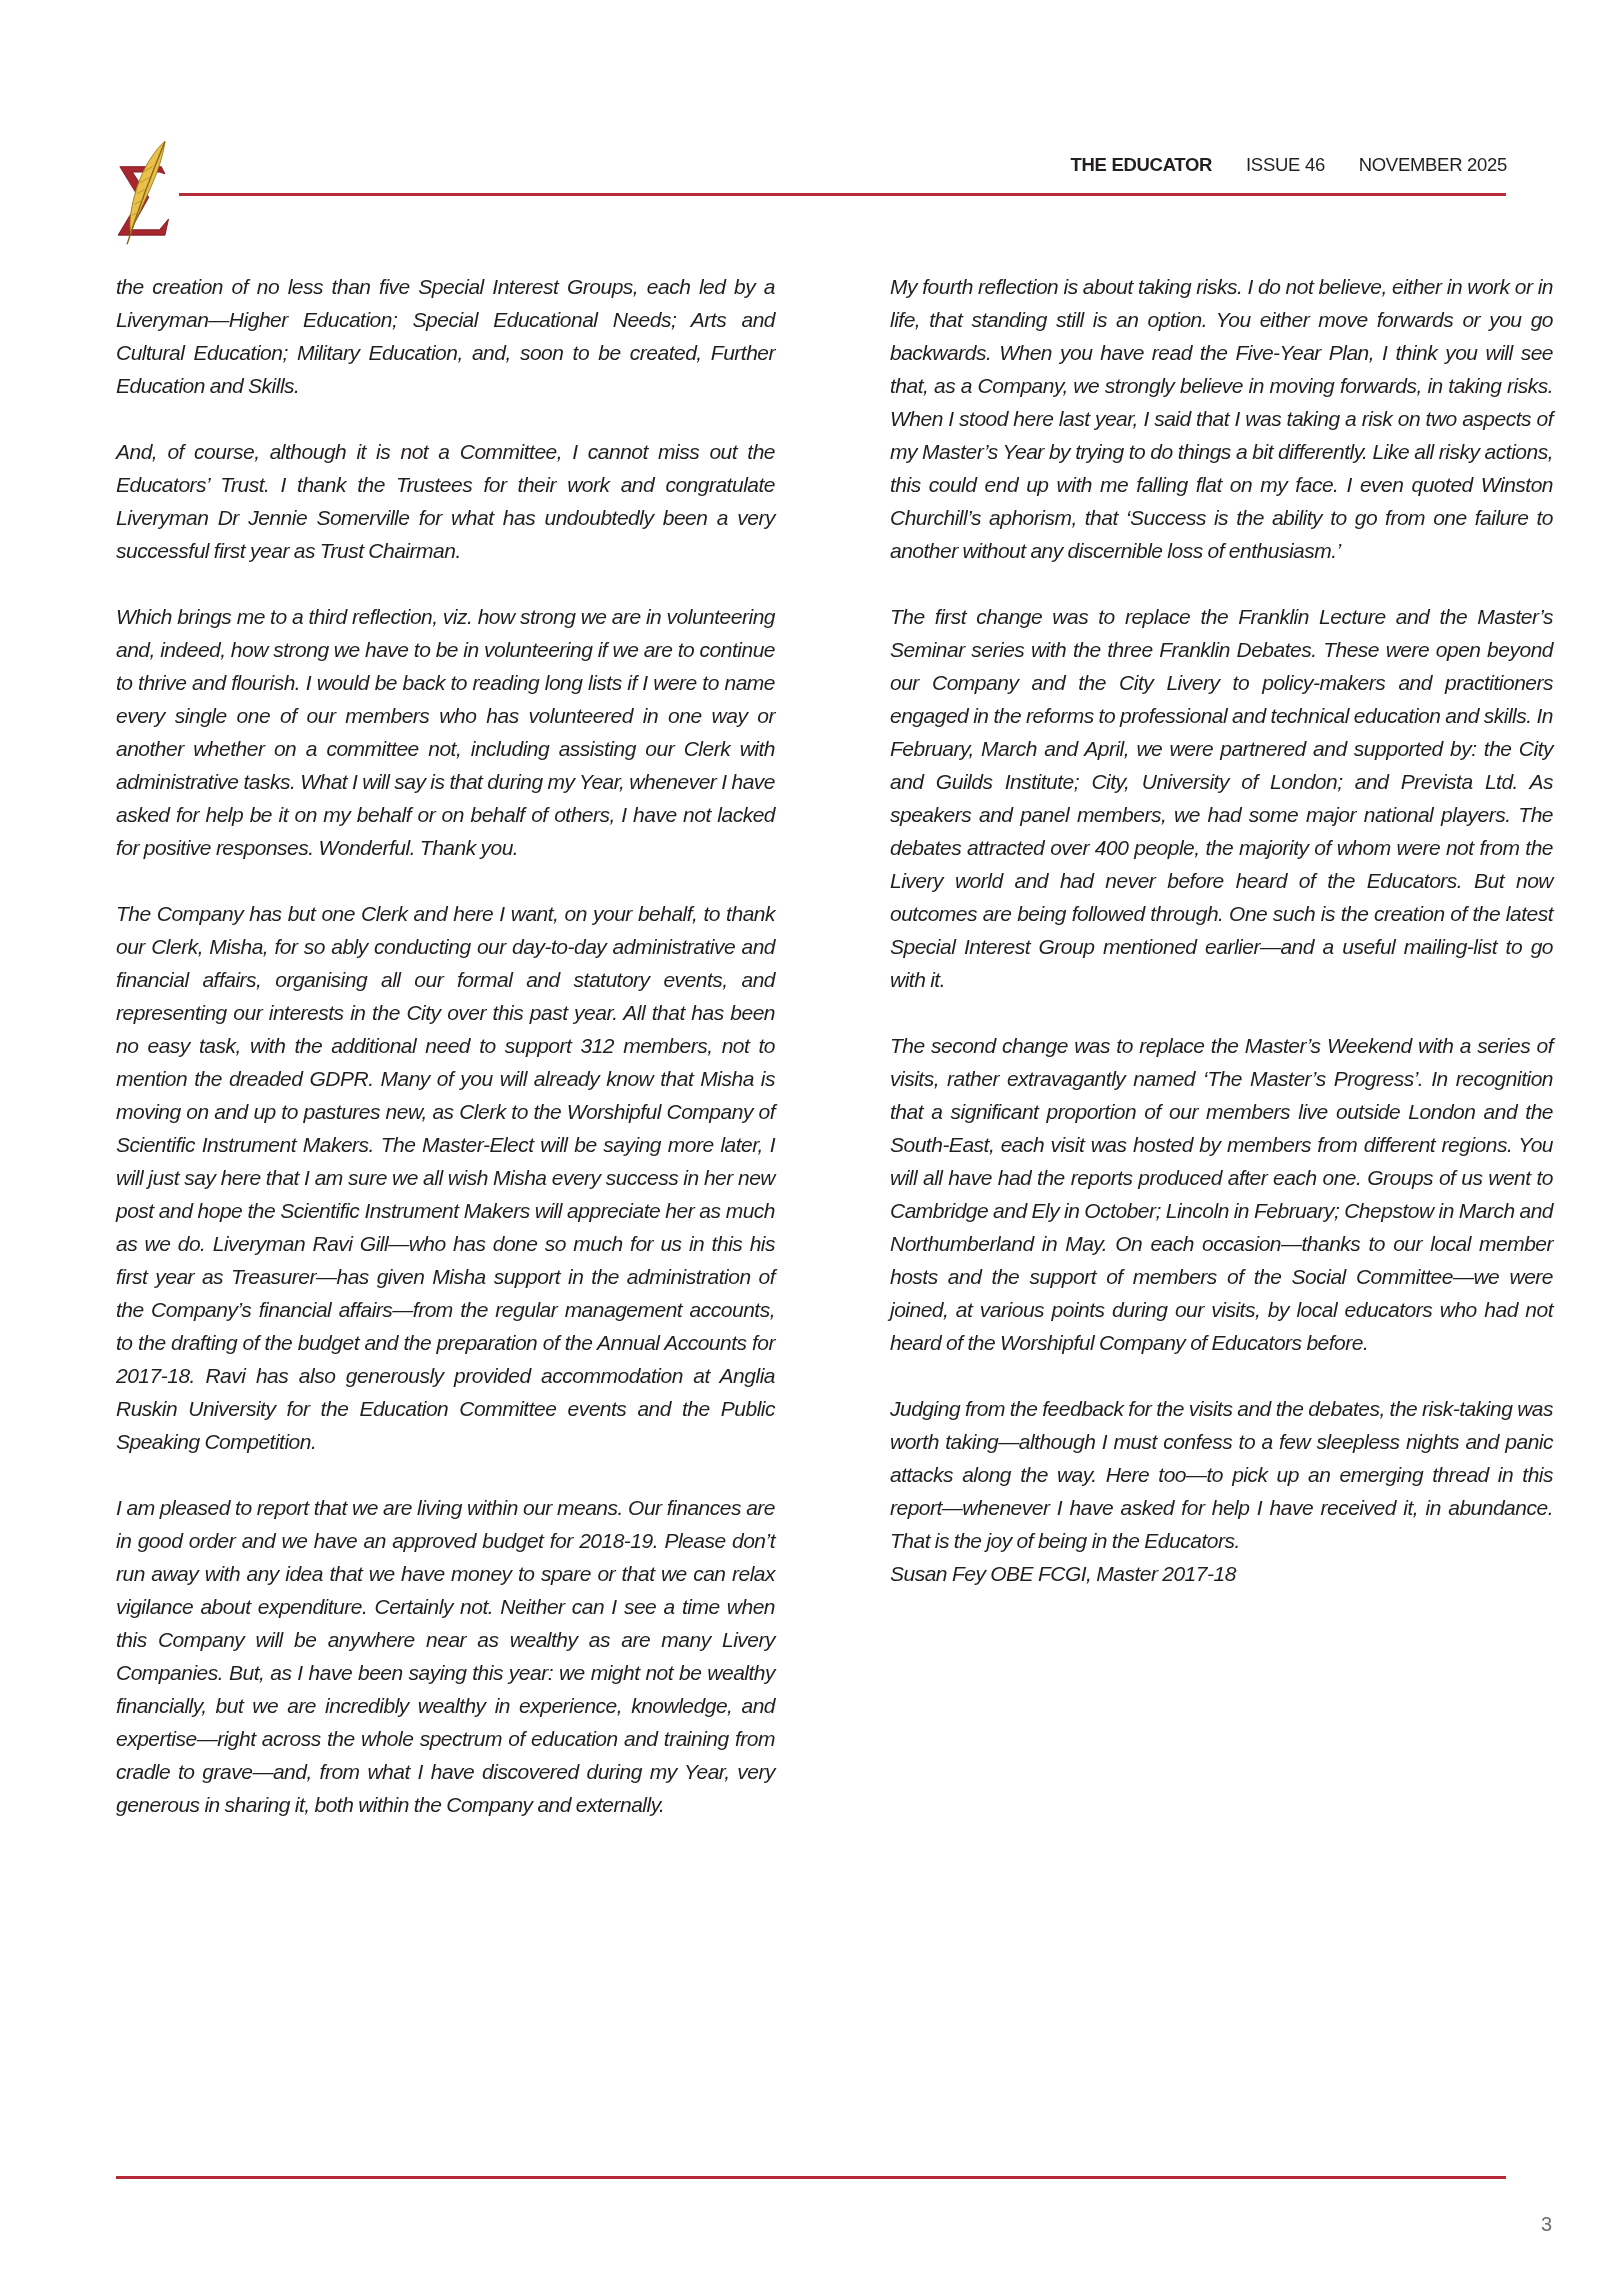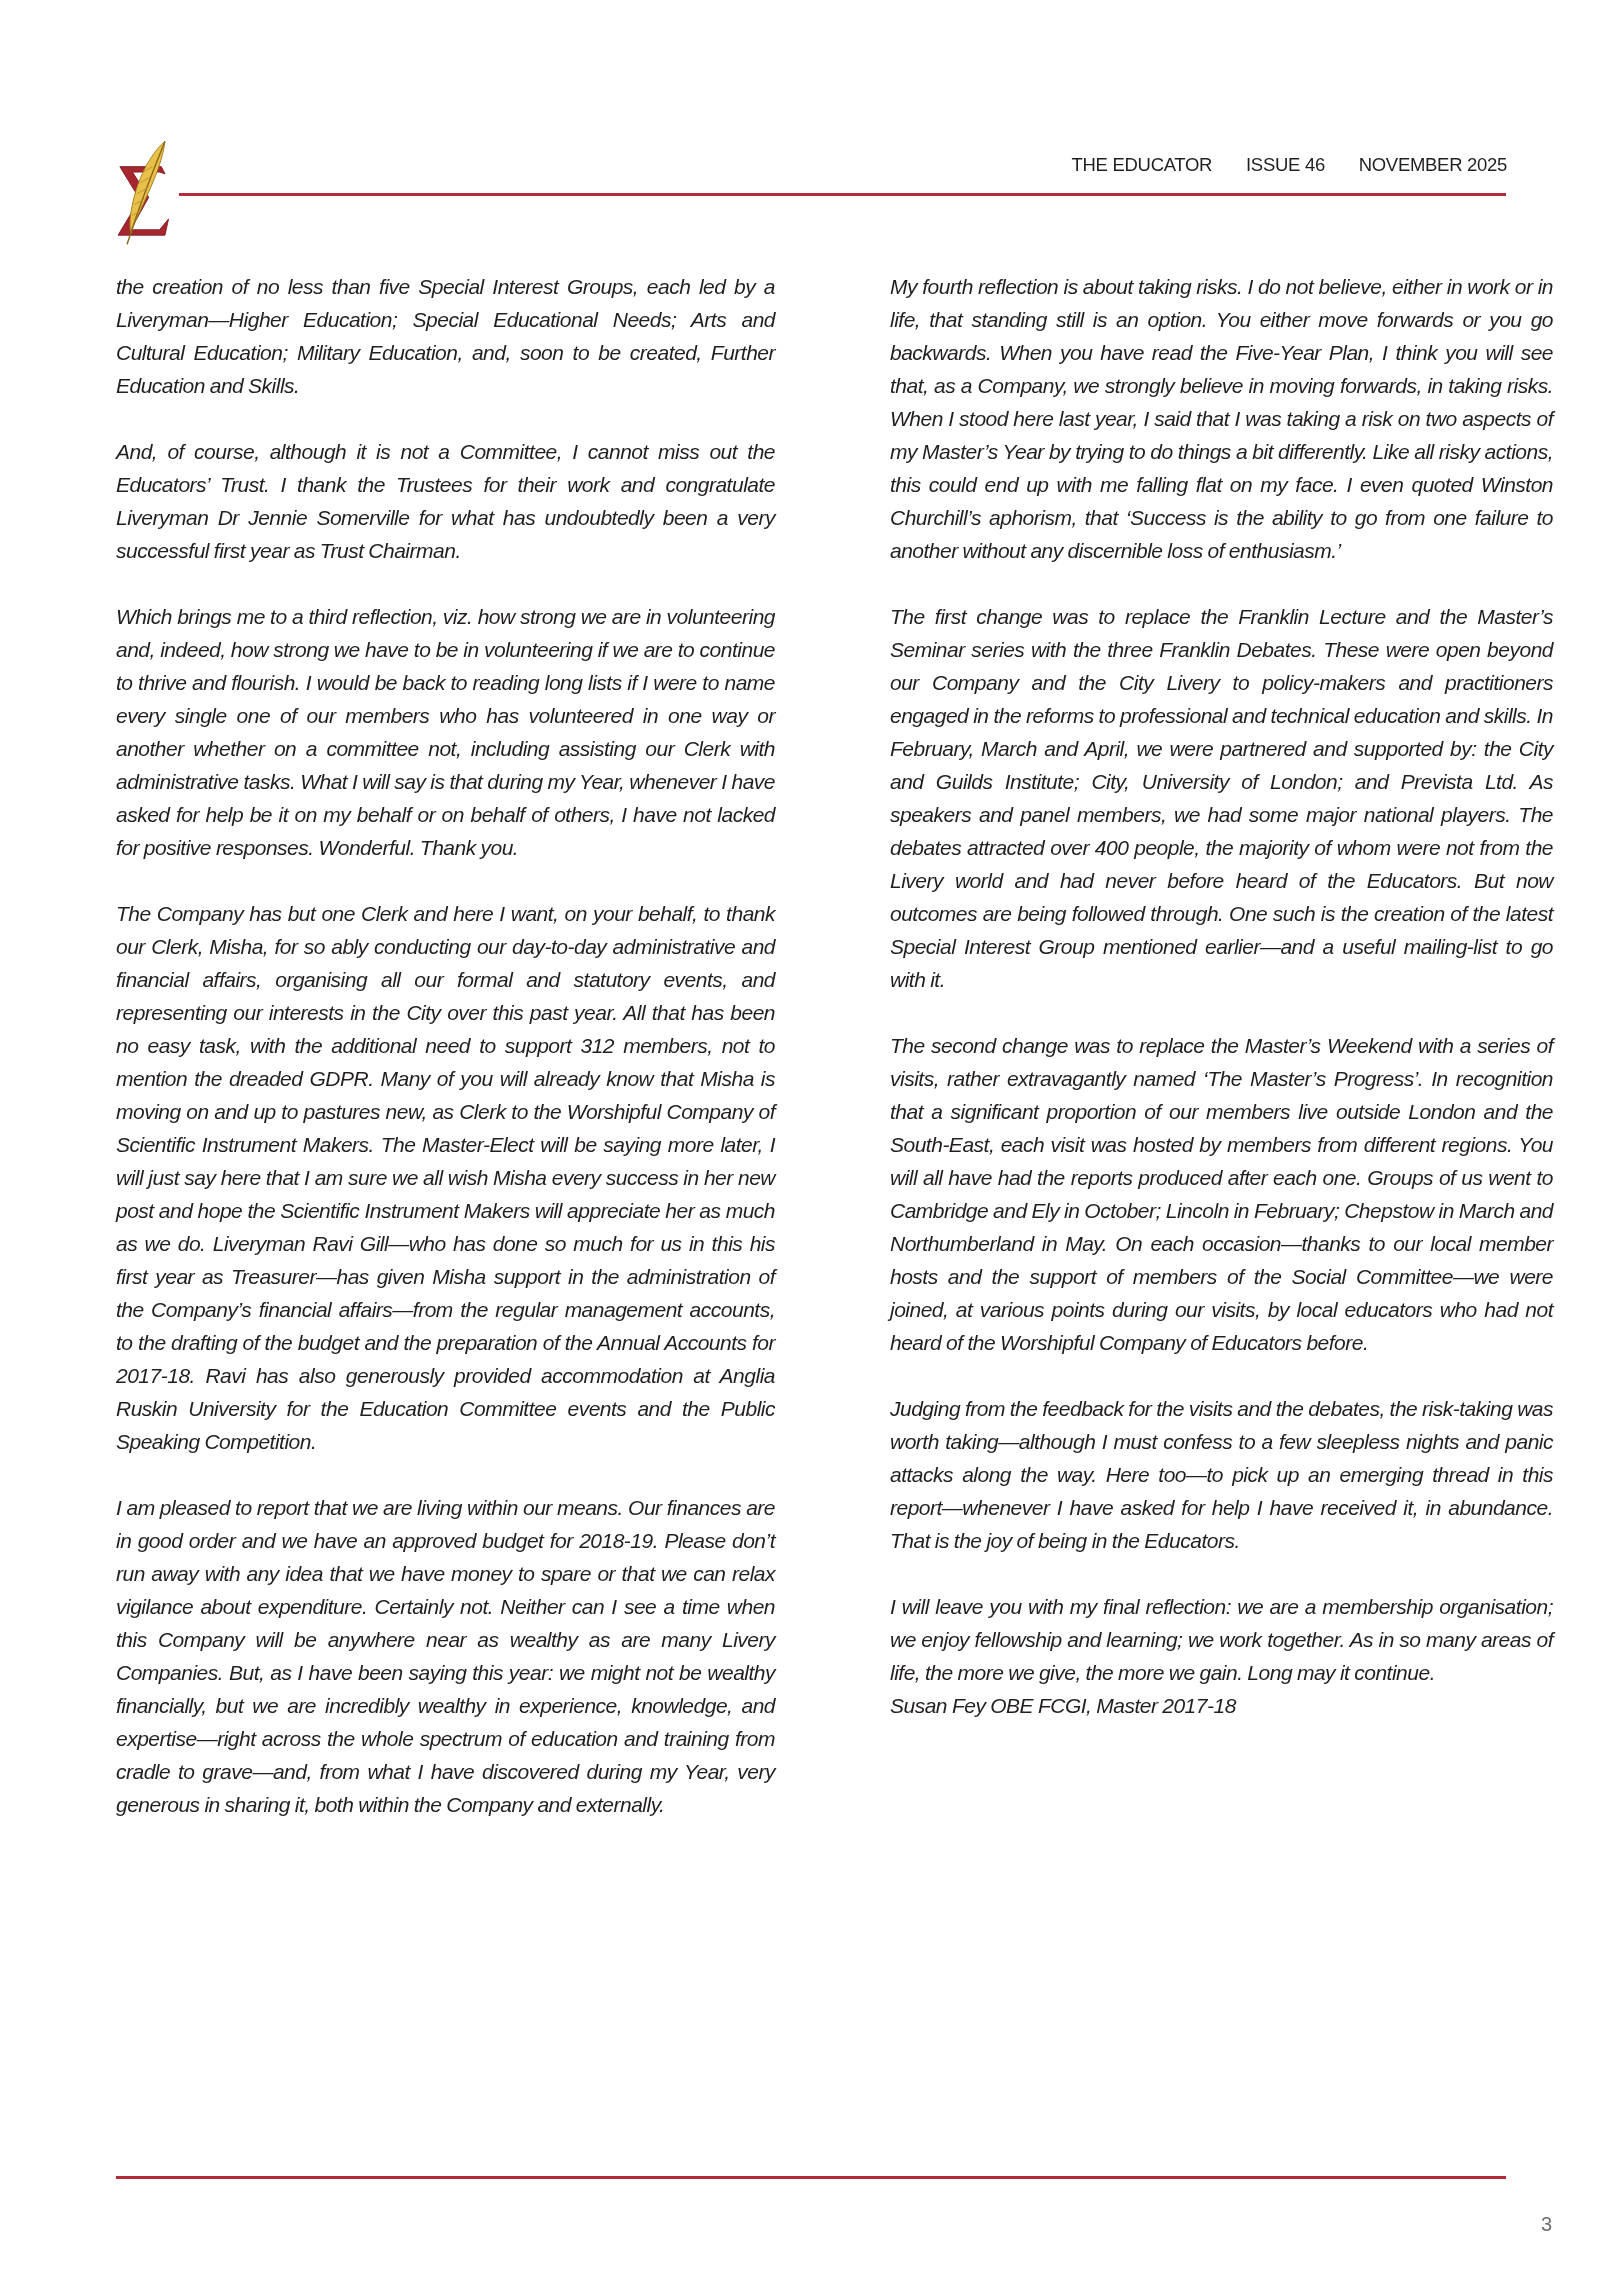--- a/index.html
+++ b/index.html
@@ -3,21 +3,21 @@
 <meta charset="utf-8">
 <style>
   html, body { margin: 0; padding: 0; background: #ffffff; }
   body { width: 1616px; height: 2285px; position: relative; overflow: hidden;
          font-family: "Liberation Sans", "DejaVu Sans", sans-serif; color: #231f20; }
   .logo { position: absolute; left: 107px; top: 136px; width: 69px; height: 110px; }
   .header-rule { position: absolute; left: 179px; top: 193px; width: 1327px; height: 2.7px; background: #b52b38; }
   .masthead { position: absolute; right: 109px; top: 154px; font-size: 18.5px; letter-spacing: -0.3px;
               color: #231f20; white-space: nowrap; }
   .masthead span { margin-left: 29px; }
-  .masthead span:first-child { margin-left: 0; }
+  .masthead span:first-child { margin-left: 0; font-weight: bold; }
   .col { position: absolute; top: 270px; width: 659px; font-size: 21px; line-height: 33px;
          text-align: justify; letter-spacing: -0.5px; word-spacing: -0.5px; }
   .col.left { left: 116px; }
   .col.right { left: 890px; width: 663px; }
   .col p { margin: 0 0 33px 0; font-style: italic; }
   .signature { font-style: italic; text-align: left; margin-top: -33px !important; }
   .footer-rule { position: absolute; left: 116px; top: 2176px; width: 1390px; height: 2.7px; background: #b52b38; }
   .page-number { position: absolute; left: 1541px; top: 2213px; font-size: 20px; color: #6d6e71; }
 </style>
 </head>
@@ -48,19 +48,18 @@
   <p>Which brings me to a third reflection, viz. how strong we are in volunteering and, indeed, how strong we have to be in volunteering if we are to continue to thrive and flourish. I would be back to reading long lists if I were to name every single one of our members who has volunteered in one way or another whether on a committee not, including assisting our Clerk with administrative tasks. What I will say is that during my Year, whenever I have asked for help be it on my behalf or on behalf of others, I have not lacked for positive responses. Wonderful. Thank you.</p>
   <p>The Company has but one Clerk and here I want, on your behalf, to thank our Clerk, Misha, for so ably conducting our day-to-day administrative and financial affairs, organising all our formal and statutory events, and representing our interests in the City over this past year. All that has been no easy task, with the additional need to support 312 members, not to mention the dreaded GDPR. Many of you will already know that Misha is moving on and up to pastures new, as Clerk to the Worshipful Company of Scientific Instrument Makers. The Master-Elect will be saying more later, I will just say here that I am sure we all wish Misha every success in her new post and hope the Scientific Instrument Makers will appreciate her as much as we do. Liveryman Ravi Gill—who has done so much for us in this his first year as Treasurer—has given Misha support in the administration of the Company’s financial affairs—from the regular management accounts, to the drafting of the budget and the preparation of the Annual Accounts for 2017-18. Ravi has also generously provided accommodation at Anglia Ruskin University for the Education Committee events and the Public Speaking Competition.</p>
   <p>I am pleased to report that we are living within our means. Our finances are in good order and we have an approved budget for 2018-19. Please don’t run away with any idea that we have money to spare or that we can relax vigilance about expenditure. Certainly not. Neither can I see a time when this Company will be anywhere near as wealthy as are many Livery Companies. But, as I have been saying this year: we might not be wealthy financially, but we are incredibly wealthy in experience, knowledge, and expertise—right across the whole spectrum of education and training from cradle to grave—and, from what I have discovered during my Year, very generous in sharing it, both within the Company and externally.</p>
 </div>
 
 <div class="col right">
   <p>My fourth reflection is about taking risks. I do not believe, either in work or in life, that standing still is an option. You either move forwards or you go backwards. When you have read the Five-Year Plan, I think you will see that, as a Company, we strongly believe in moving forwards, in taking risks. When I stood here last year, I said that I was taking a risk on two aspects of my Master’s Year by trying to do things a bit differently. Like all risky actions, this could end up with me falling flat on my face. I even quoted Winston Churchill’s aphorism, that ‘Success is the ability to go from one failure to another without any discernible loss of enthusiasm.’</p>
   <p>The first change was to replace the Franklin Lecture and the Master’s Seminar series with the three Franklin Debates. These were open beyond our Company and the City Livery to policy-makers and practitioners engaged in the reforms to professional and technical education and skills. In February, March and April, we were partnered and supported by: the City and Guilds Institute; City, University of London; and Prevista Ltd. As speakers and panel members, we had some major national players. The debates attracted over 400 people, the majority of whom were not from the Livery world and had never before heard of the Educators. But now outcomes are being followed through. One such is the creation of the latest Special Interest Group mentioned earlier—and a useful mailing-list to go with it.</p>
   <p>The second change was to replace the Master’s Weekend with a series of visits, rather extravagantly named ‘The Master’s Progress’. In recognition that a significant proportion of our members live outside London and the South-East, each visit was hosted by members from different regions. You will all have had the reports produced after each one. Groups of us went to Cambridge and Ely in October; Lincoln in February; Chepstow in March and Northumberland in May. On each occasion—thanks to our local member hosts and the support of members of the Social Committee—we were joined, at various points during our visits, by local educators who had not heard of the Worshipful Company of Educators before.</p>
   <p>Judging from the feedback for the visits and the debates, the risk-taking was worth taking—although I must confess to a few sleepless nights and panic attacks along the way. Here too—to pick up an emerging thread in this report—whenever I have asked for help I have received it, in abundance. That is the joy of being in the Educators.</p>
-  <p>I will leave you with my final reflection: we are a membership organisation; we enjoy fellowship and learning; we work together. As in so many areas of life, the more we give, the more we gain. Long may it continue.</p>
   <p class="signature">Susan Fey OBE FCGI, Master 2017-18</p>
 </div>
 
 <div class="footer-rule"></div>
 <div class="page-number">3</div>
 
 
 </body></html>

